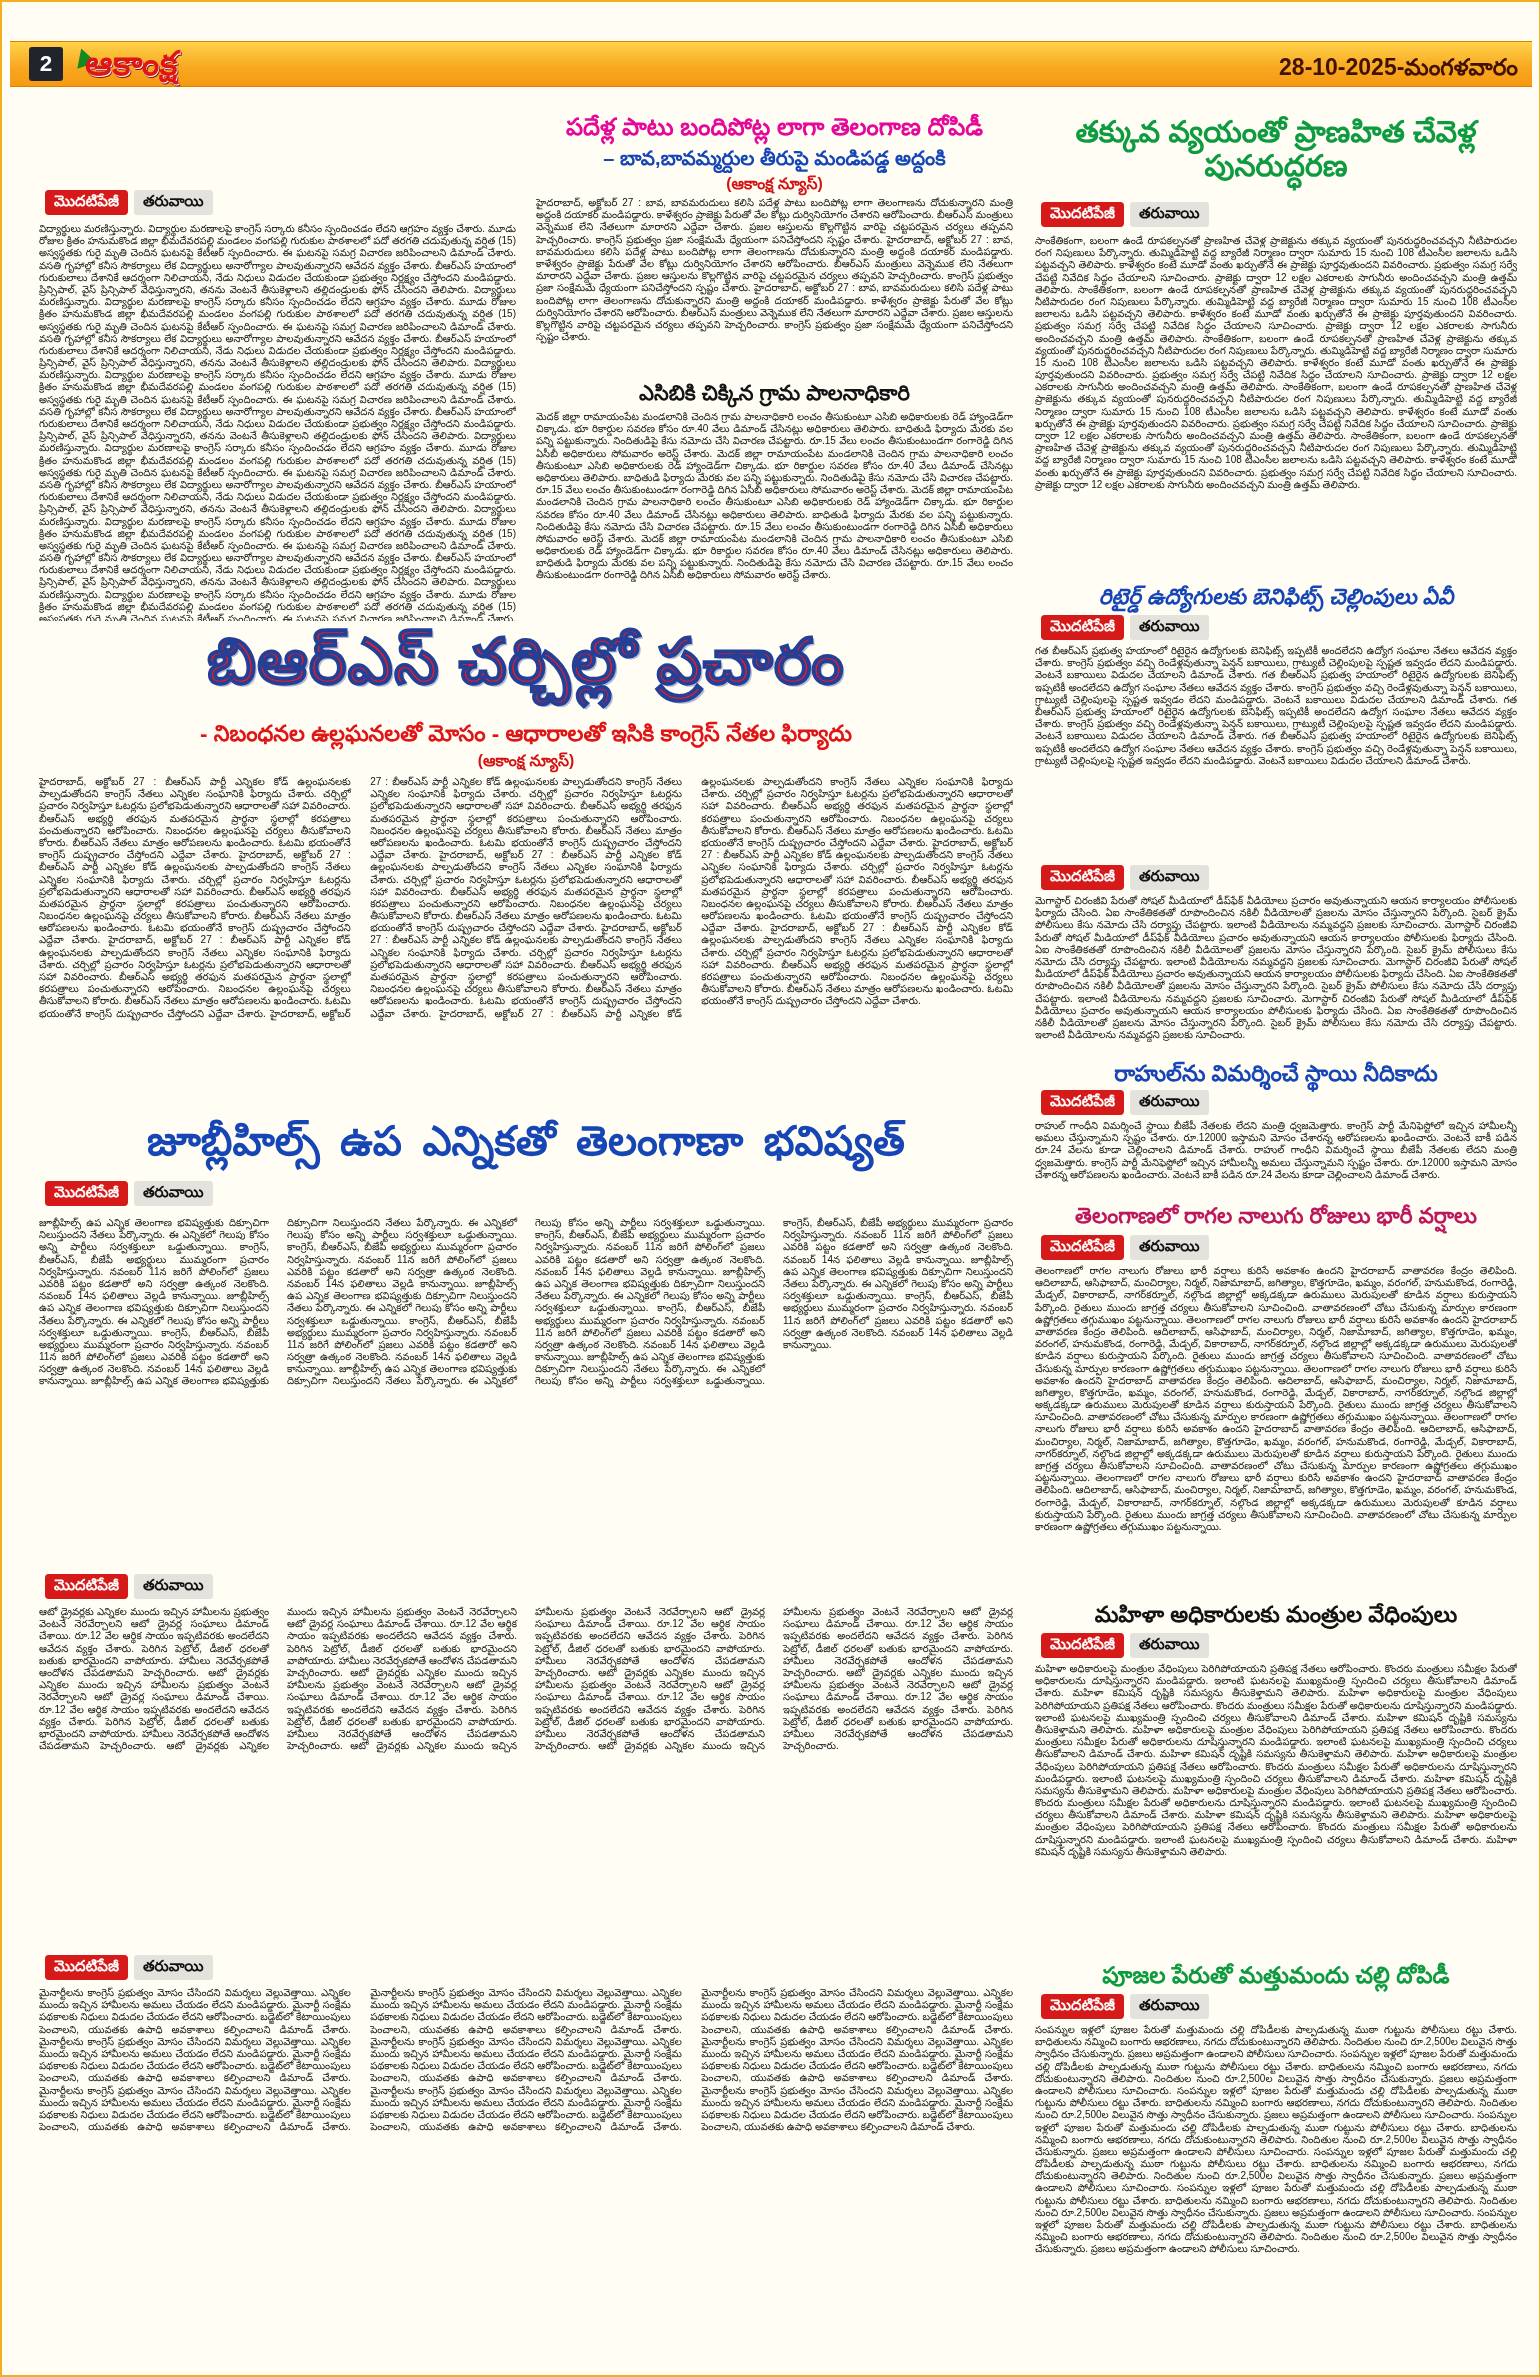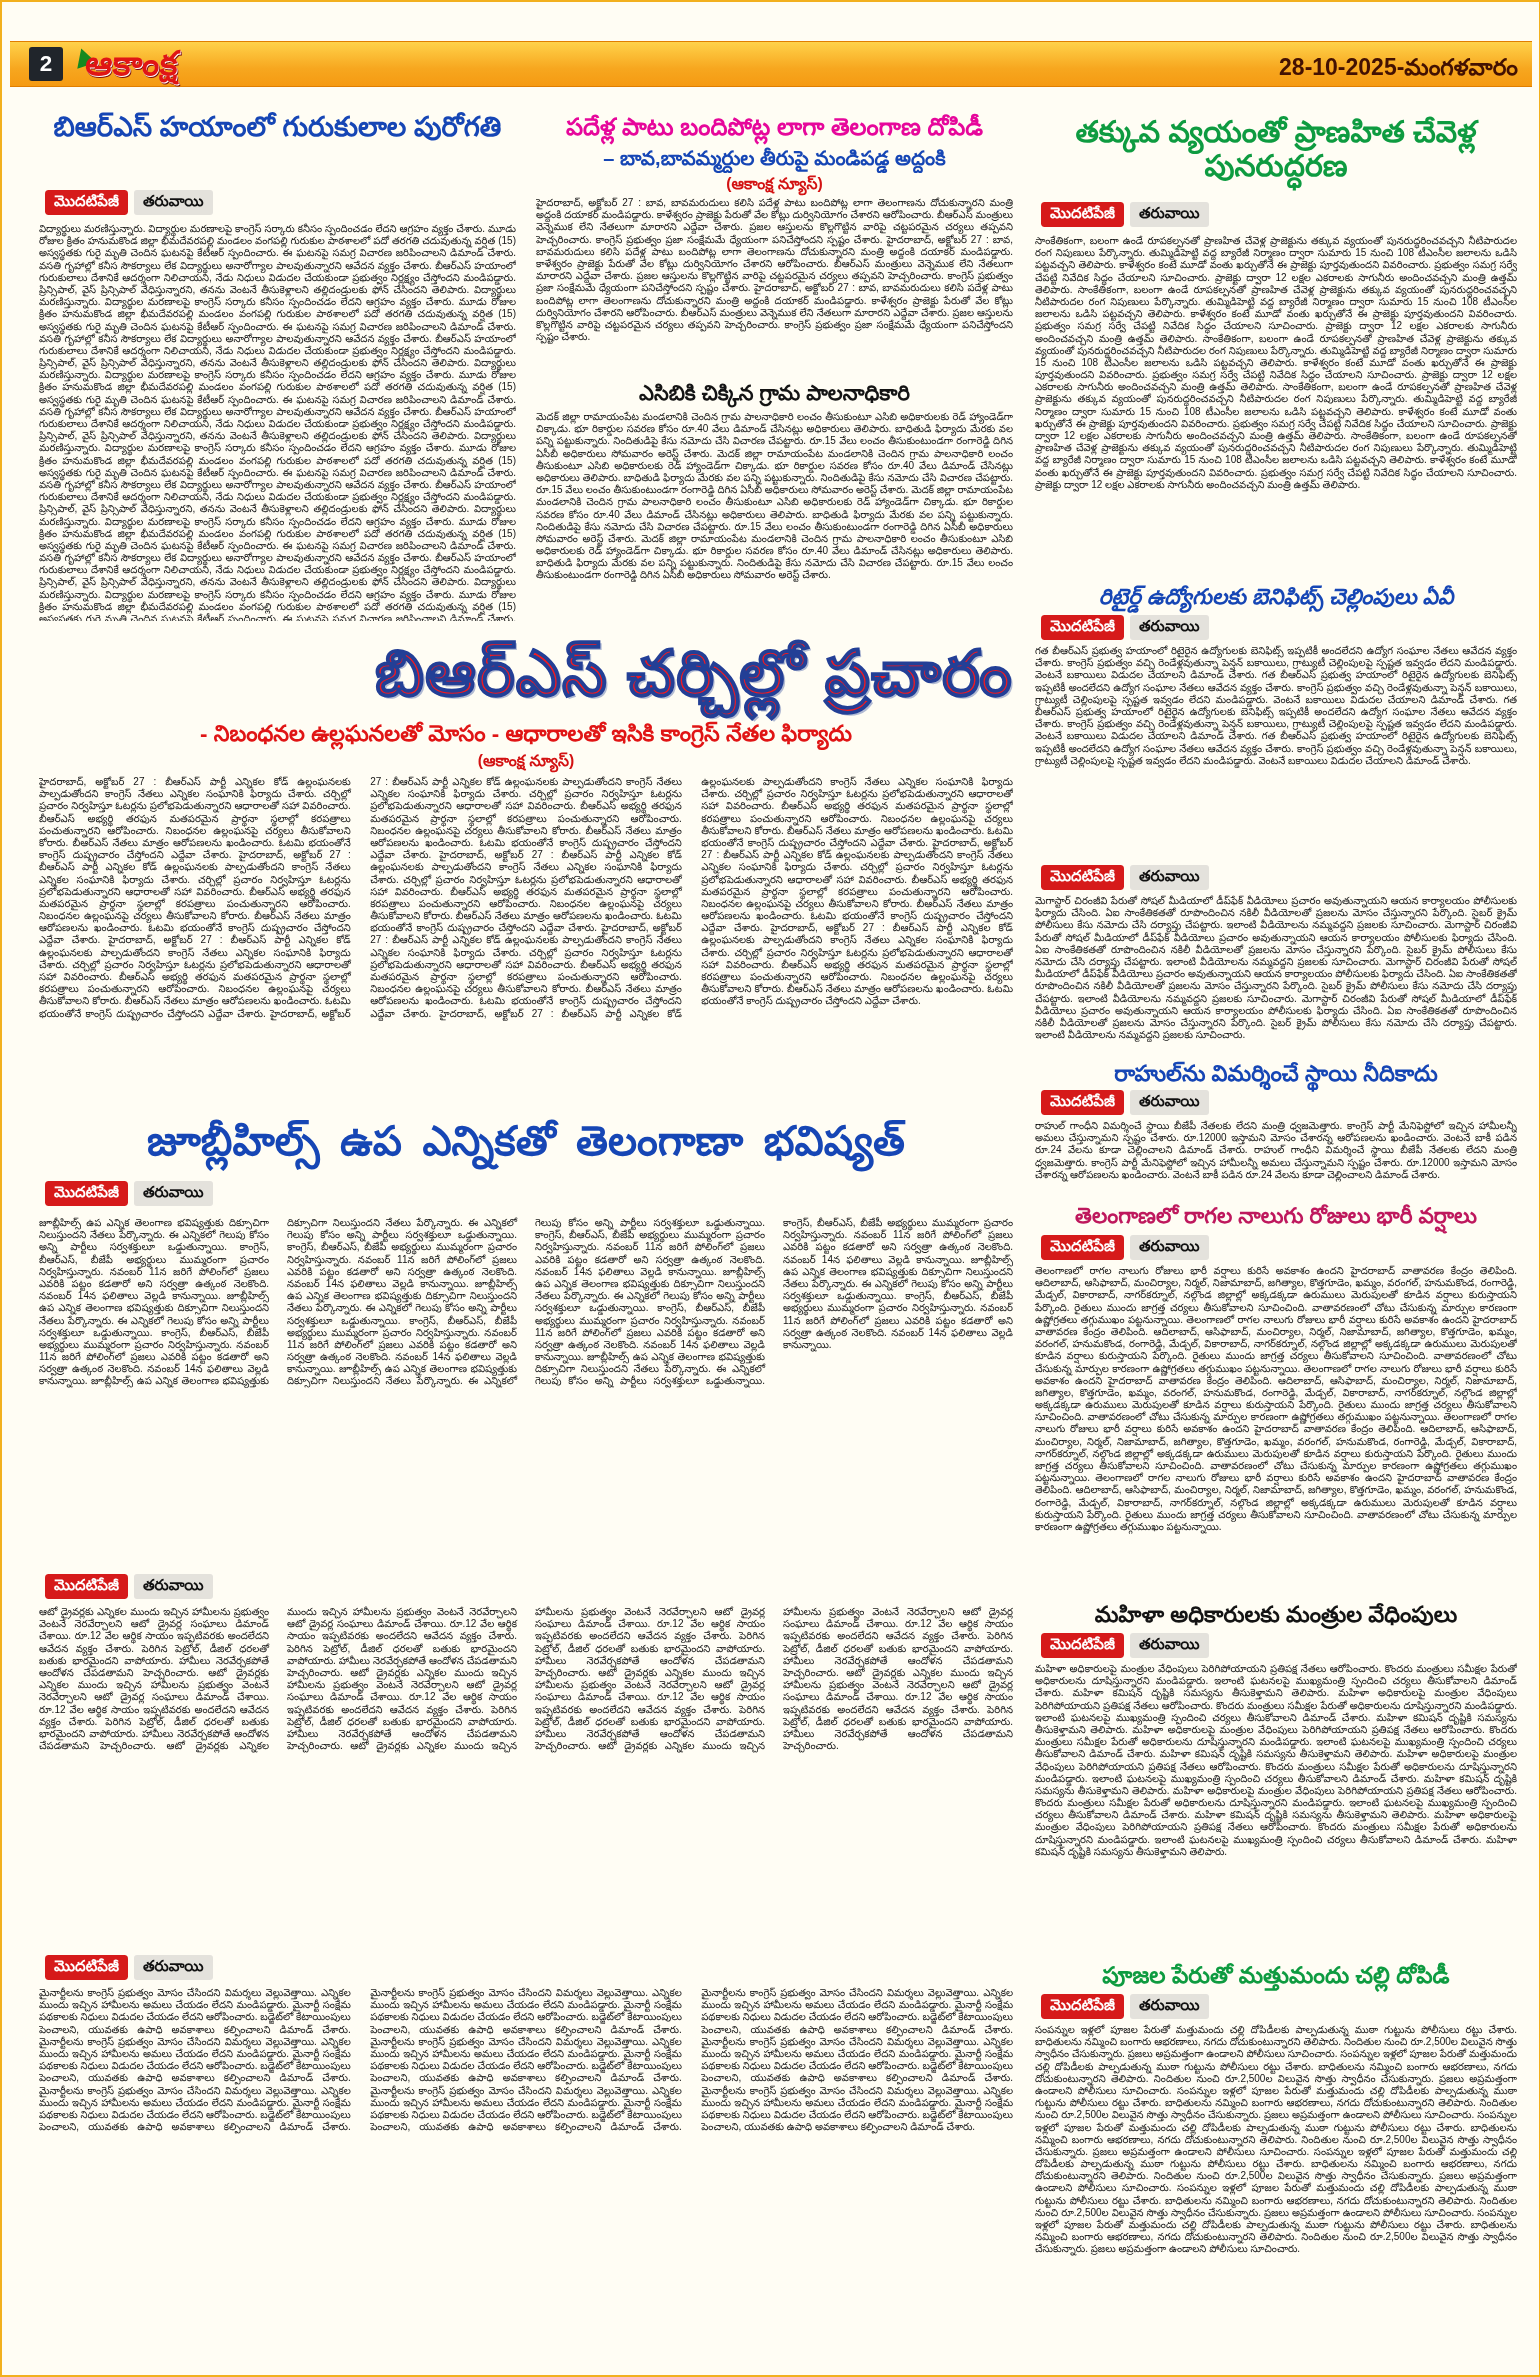--- a/index.html
+++ b/index.html
@@ -42,25 +42,24 @@
   }
 
   
   .hl{font-weight:bold;text-align:center;line-height:1.12;}
   .hl-blue{color:#1646b5;}
   .hl-magenta{color:#e6079b;}
   .hl-green{color:#0e9b40;}
   .hl-black{color:#141414;}
   .hl-navy{color:#be185d;}
   .display-red{
-    color:#ef1b23;font-weight:800;text-align:right;line-height:1.05;
+    color:#ef1b23;font-weight:800;text-align:center;line-height:1.05;
     -webkit-text-stroke:1.9px #233f96;
     text-shadow:2.2px 2.2px 0 rgba(35,63,150,.35);
     letter-spacing:1.5px;
-    margin-top:12px;
   }
   .subhead-red{color:#e01515;font-weight:bold;text-align:center;}
   .credit{color:#d31212;font-weight:bold;text-align:center;font-size:15.7px;}
 
   
   .jumpline{display:flex;gap:6px;align-items:center;}
   .jump-red{
     background:#d61a1a;color:#fff;font-weight:bold;font-size:15px;
     padding:2.2px 9px;border-radius:3.7px;white-space:nowrap;
   }
@@ -81,21 +80,20 @@
 <body>
 
 <div class="page">
 
   <div class="abs topbar"></div>
   <div class="abs pagenum">2</div>
   <div class="abs masthead-flag"></div>
   <div class="abs masthead">ఆకాంక్ష</div>
   <div class="dateline-top">28-10-2025-మంగళవారం</div>
 
-  <div class="abs hl hl-blue" style="left:37px;top:110px;width:477px;font-size:27.6px;">బిఆర్ఎస్ హయాంలో గురుకులాల పురోగతి</div>
   <div class="abs jumpline" style="left:43px;top:188px;">
     <span class="jump-red">మొదటిపేజీ</span>
     <span class="jump-rest">తరువాయి</span>
   </div>
   <div class="abs body-text" style="left:37px;top:221px;width:477px;height:398px;">విద్యార్థులు మరణిస్తున్నారు. విద్యార్థుల మరణాలపై కాంగ్రెస్ సర్కారు కనీసం స్పందించడం లేదని ఆగ్రహం వ్యక్తం చేశారు. మూడు రోజుల క్రితం హనుమకొండ జిల్లా భీమదేవరపల్లి మండలం వంగపల్లి గురుకుల పాఠశాలలో పదో తరగతి చదువుతున్న వర్షిత (15) అస్వస్థతకు గురై మృతి చెందిన ఘటనపై కేటీఆర్ స్పందించారు. ఈ ఘటనపై సమగ్ర విచారణ జరిపించాలని డిమాండ్ చేశారు. వసతి గృహాల్లో కనీస సౌకర్యాలు లేక విద్యార్థులు అనారోగ్యాల పాలవుతున్నారని ఆవేదన వ్యక్తం చేశారు. బీఆర్ఎస్ హయాంలో గురుకులాలు దేశానికే ఆదర్శంగా నిలిచాయని, నేడు నిధులు విడుదల చేయకుండా ప్రభుత్వం నిర్లక్ష్యం చేస్తోందని మండిపడ్డారు. ప్రిన్సిపాల్, వైస్ ప్రిన్సిపాల్ వేధిస్తున్నారని, తనను వెంటనే తీసుకెళ్లాలని తల్లిదండ్రులకు ఫోన్ చేసిందని తెలిపారు. విద్యార్థులు మరణిస్తున్నారు. విద్యార్థుల మరణాలపై కాంగ్రెస్ సర్కారు కనీసం స్పందించడం లేదని ఆగ్రహం వ్యక్తం చేశారు. మూడు రోజుల క్రితం హనుమకొండ జిల్లా భీమదేవరపల్లి మండలం వంగపల్లి గురుకుల పాఠశాలలో పదో తరగతి చదువుతున్న వర్షిత (15) అస్వస్థతకు గురై మృతి చెందిన ఘటనపై కేటీఆర్ స్పందించారు. ఈ ఘటనపై సమగ్ర విచారణ జరిపించాలని డిమాండ్ చేశారు. వసతి గృహాల్లో కనీస సౌకర్యాలు లేక విద్యార్థులు అనారోగ్యాల పాలవుతున్నారని ఆవేదన వ్యక్తం చేశారు. బీఆర్ఎస్ హయాంలో గురుకులాలు దేశానికే ఆదర్శంగా నిలిచాయని, నేడు నిధులు విడుదల చేయకుండా ప్రభుత్వం నిర్లక్ష్యం చేస్తోందని మండిపడ్డారు. ప్రిన్సిపాల్, వైస్ ప్రిన్సిపాల్ వేధిస్తున్నారని, తనను వెంటనే తీసుకెళ్లాలని తల్లిదండ్రులకు ఫోన్ చేసిందని తెలిపారు. విద్యార్థులు మరణిస్తున్నారు. విద్యార్థుల మరణాలపై కాంగ్రెస్ సర్కారు కనీసం స్పందించడం లేదని ఆగ్రహం వ్యక్తం చేశారు. మూడు రోజుల క్రితం హనుమకొండ జిల్లా భీమదేవరపల్లి మండలం వంగపల్లి గురుకుల పాఠశాలలో పదో తరగతి చదువుతున్న వర్షిత (15) అస్వస్థతకు గురై మృతి చెందిన ఘటనపై కేటీఆర్ స్పందించారు. ఈ ఘటనపై సమగ్ర విచారణ జరిపించాలని డిమాండ్ చేశారు. వసతి గృహాల్లో కనీస సౌకర్యాలు లేక విద్యార్థులు అనారోగ్యాల పాలవుతున్నారని ఆవేదన వ్యక్తం చేశారు. బీఆర్ఎస్ హయాంలో గురుకులాలు దేశానికే ఆదర్శంగా నిలిచాయని, నేడు నిధులు విడుదల చేయకుండా ప్రభుత్వం నిర్లక్ష్యం చేస్తోందని మండిపడ్డారు. ప్రిన్సిపాల్, వైస్ ప్రిన్సిపాల్ వేధిస్తున్నారని, తనను వెంటనే తీసుకెళ్లాలని తల్లిదండ్రులకు ఫోన్ చేసిందని తెలిపారు. విద్యార్థులు మరణిస్తున్నారు. విద్యార్థుల మరణాలపై కాంగ్రెస్ సర్కారు కనీసం స్పందించడం లేదని ఆగ్రహం వ్యక్తం చేశారు. మూడు రోజుల క్రితం హనుమకొండ జిల్లా భీమదేవరపల్లి మండలం వంగపల్లి గురుకుల పాఠశాలలో పదో తరగతి చదువుతున్న వర్షిత (15) అస్వస్థతకు గురై మృతి చెందిన ఘటనపై కేటీఆర్ స్పందించారు. ఈ ఘటనపై సమగ్ర విచారణ జరిపించాలని డిమాండ్ చేశారు. వసతి గృహాల్లో కనీస సౌకర్యాలు లేక విద్యార్థులు అనారోగ్యాల పాలవుతున్నారని ఆవేదన వ్యక్తం చేశారు. బీఆర్ఎస్ హయాంలో గురుకులాలు దేశానికే ఆదర్శంగా నిలిచాయని, నేడు నిధులు విడుదల చేయకుండా ప్రభుత్వం నిర్లక్ష్యం చేస్తోందని మండిపడ్డారు. ప్రిన్సిపాల్, వైస్ ప్రిన్సిపాల్ వేధిస్తున్నారని, తనను వెంటనే తీసుకెళ్లాలని తల్లిదండ్రులకు ఫోన్ చేసిందని తెలిపారు. విద్యార్థులు మరణిస్తున్నారు. విద్యార్థుల మరణాలపై కాంగ్రెస్ సర్కారు కనీసం స్పందించడం లేదని ఆగ్రహం వ్యక్తం చేశారు. మూడు రోజుల క్రితం హనుమకొండ జిల్లా భీమదేవరపల్లి మండలం వంగపల్లి గురుకుల పాఠశాలలో పదో తరగతి చదువుతున్న వర్షిత (15) అస్వస్థతకు గురై మృతి చెందిన ఘటనపై కేటీఆర్ స్పందించారు. ఈ ఘటనపై సమగ్ర విచారణ జరిపించాలని డిమాండ్ చేశారు. వసతి గృహాల్లో కనీస సౌకర్యాలు లేక విద్యార్థులు అనారోగ్యాల పాలవుతున్నారని ఆవేదన వ్యక్తం చేశారు. బీఆర్ఎస్ హయాంలో గురుకులాలు దేశానికే ఆదర్శంగా నిలిచాయని, నేడు నిధులు విడుదల చేయకుండా ప్రభుత్వం నిర్లక్ష్యం చేస్తోందని మండిపడ్డారు. ప్రిన్సిపాల్, వైస్ ప్రిన్సిపాల్ వేధిస్తున్నారని, తనను వెంటనే తీసుకెళ్లాలని తల్లిదండ్రులకు ఫోన్ చేసిందని తెలిపారు. విద్యార్థులు మరణిస్తున్నారు. విద్యార్థుల మరణాలపై కాంగ్రెస్ సర్కారు కనీసం స్పందించడం లేదని ఆగ్రహం వ్యక్తం చేశారు. మూడు రోజుల క్రితం హనుమకొండ జిల్లా భీమదేవరపల్లి మండలం వంగపల్లి గురుకుల పాఠశాలలో పదో తరగతి చదువుతున్న వర్షిత (15) అస్వస్థతకు గురై మృతి చెందిన ఘటనపై కేటీఆర్ స్పందించారు. ఈ ఘటనపై సమగ్ర విచారణ జరిపించాలని డిమాండ్ చేశారు. వసతి గృహాల్లో కనీస సౌకర్యాలు లేక విద్యార్థులు అనారోగ్యాల పాలవుతున్నారని ఆవేదన వ్యక్తం చేశారు. బీఆర్ఎస్ హయాంలో గురుకులాలు దేశానికే ఆదర్శంగా నిలిచాయని, నేడు నిధులు విడుదల చేయకుండా ప్రభుత్వం నిర్లక్ష్యం చేస్తోందని మండిపడ్డారు. ప్రిన్సిపాల్, వైస్ ప్రిన్సిపాల్ వేధిస్తున్నారని, తనను వెంటనే తీసుకెళ్లాలని తల్లిదండ్రులకు ఫోన్ చేసిందని తెలిపారు.</div>
 
   <div class="abs hl hl-magenta" style="left:534px;top:112px;width:477px;font-size:24px;">పదేళ్ల పాటు బందిపోట్ల లాగా తెలంగాణ దోపిడీ</div>
   <div class="abs hl hl-blue" style="left:534px;top:145px;width:477px;font-size:20px;">– బావ,బావమ్మర్దుల తీరుపై మండిపడ్డ అద్దంకి</div>
   <div class="abs credit" style="left:534px;top:173px;width:477px;">(ఆకాంక్ష న్యూస్)</div>
   <div class="abs body-text" style="left:534px;top:195px;width:477px;height:177px;">హైదరాబాద్, అక్టోబర్ 27 : బావ, బావమరుదులు కలిసి పదేళ్ల పాటు బందిపోట్ల లాగా తెలంగాణను దోచుకున్నారని మంత్రి అద్దంకి దయాకర్ మండిపడ్డారు. కాళేశ్వరం ప్రాజెక్టు పేరుతో వేల కోట్లు దుర్వినియోగం చేశారని ఆరోపించారు. బీఆర్ఎస్ మంత్రులు వెన్నెముక లేని నేతలుగా మారారని ఎద్దేవా చేశారు. ప్రజల ఆస్తులను కొల్లగొట్టిన వారిపై చట్టపరమైన చర్యలు తప్పవని హెచ్చరించారు. కాంగ్రెస్ ప్రభుత్వం ప్రజా సంక్షేమమే ధ్యేయంగా పనిచేస్తోందని స్పష్టం చేశారు. హైదరాబాద్, అక్టోబర్ 27 : బావ, బావమరుదులు కలిసి పదేళ్ల పాటు బందిపోట్ల లాగా తెలంగాణను దోచుకున్నారని మంత్రి అద్దంకి దయాకర్ మండిపడ్డారు. కాళేశ్వరం ప్రాజెక్టు పేరుతో వేల కోట్లు దుర్వినియోగం చేశారని ఆరోపించారు. బీఆర్ఎస్ మంత్రులు వెన్నెముక లేని నేతలుగా మారారని ఎద్దేవా చేశారు. ప్రజల ఆస్తులను కొల్లగొట్టిన వారిపై చట్టపరమైన చర్యలు తప్పవని హెచ్చరించారు. కాంగ్రెస్ ప్రభుత్వం ప్రజా సంక్షేమమే ధ్యేయంగా పనిచేస్తోందని స్పష్టం చేశారు. హైదరాబాద్, అక్టోబర్ 27 : బావ, బావమరుదులు కలిసి పదేళ్ల పాటు బందిపోట్ల లాగా తెలంగాణను దోచుకున్నారని మంత్రి అద్దంకి దయాకర్ మండిపడ్డారు. కాళేశ్వరం ప్రాజెక్టు పేరుతో వేల కోట్లు దుర్వినియోగం చేశారని ఆరోపించారు. బీఆర్ఎస్ మంత్రులు వెన్నెముక లేని నేతలుగా మారారని ఎద్దేవా చేశారు. ప్రజల ఆస్తులను కొల్లగొట్టిన వారిపై చట్టపరమైన చర్యలు తప్పవని హెచ్చరించారు. కాంగ్రెస్ ప్రభుత్వం ప్రజా సంక్షేమమే ధ్యేయంగా పనిచేస్తోందని స్పష్టం చేశారు.</div>

